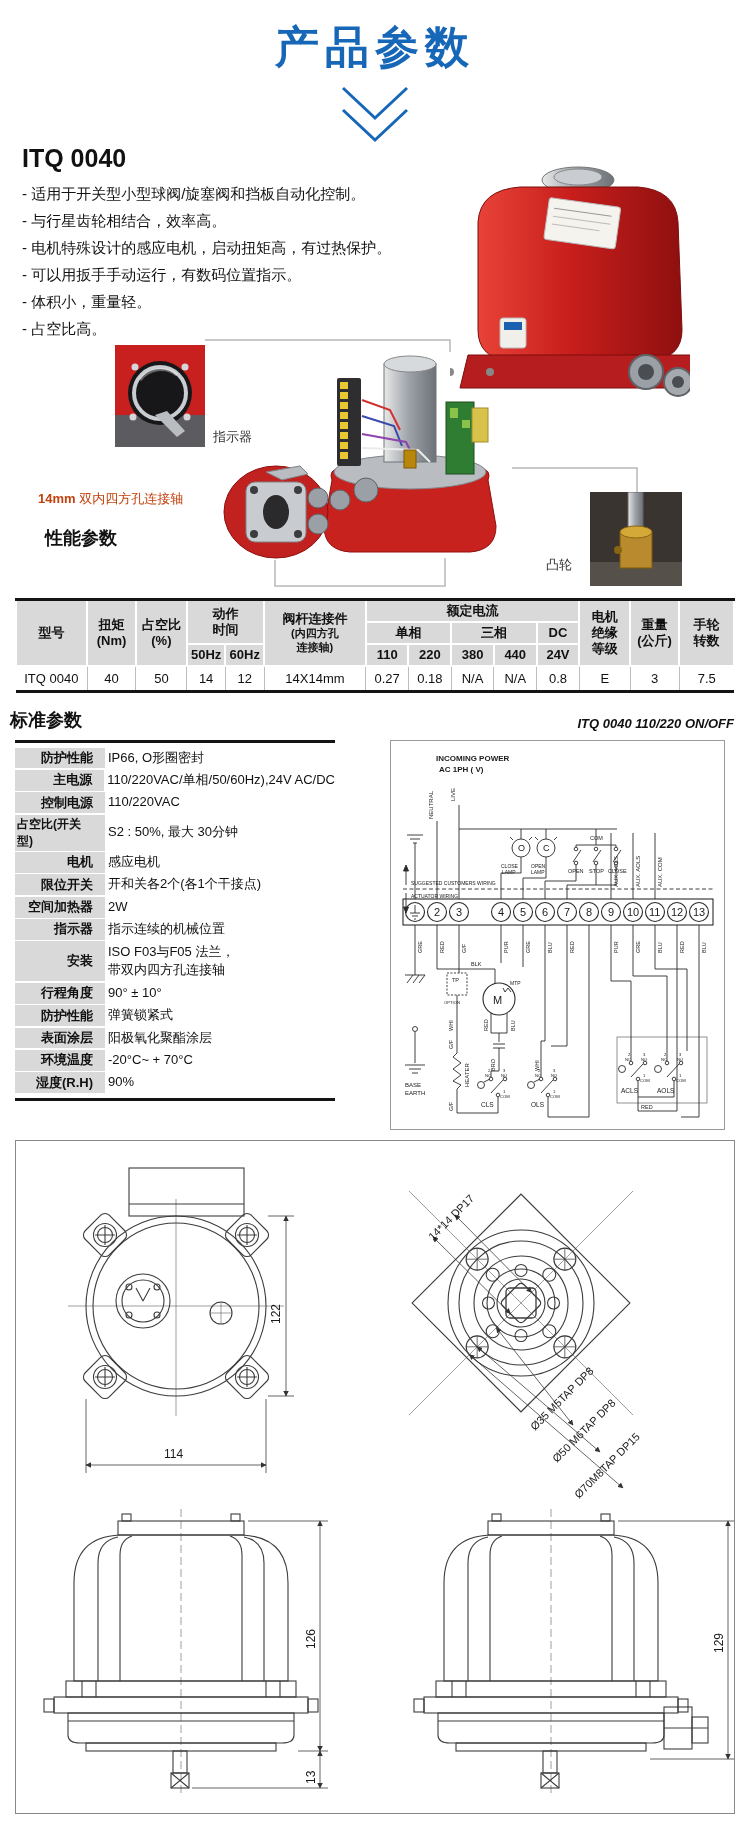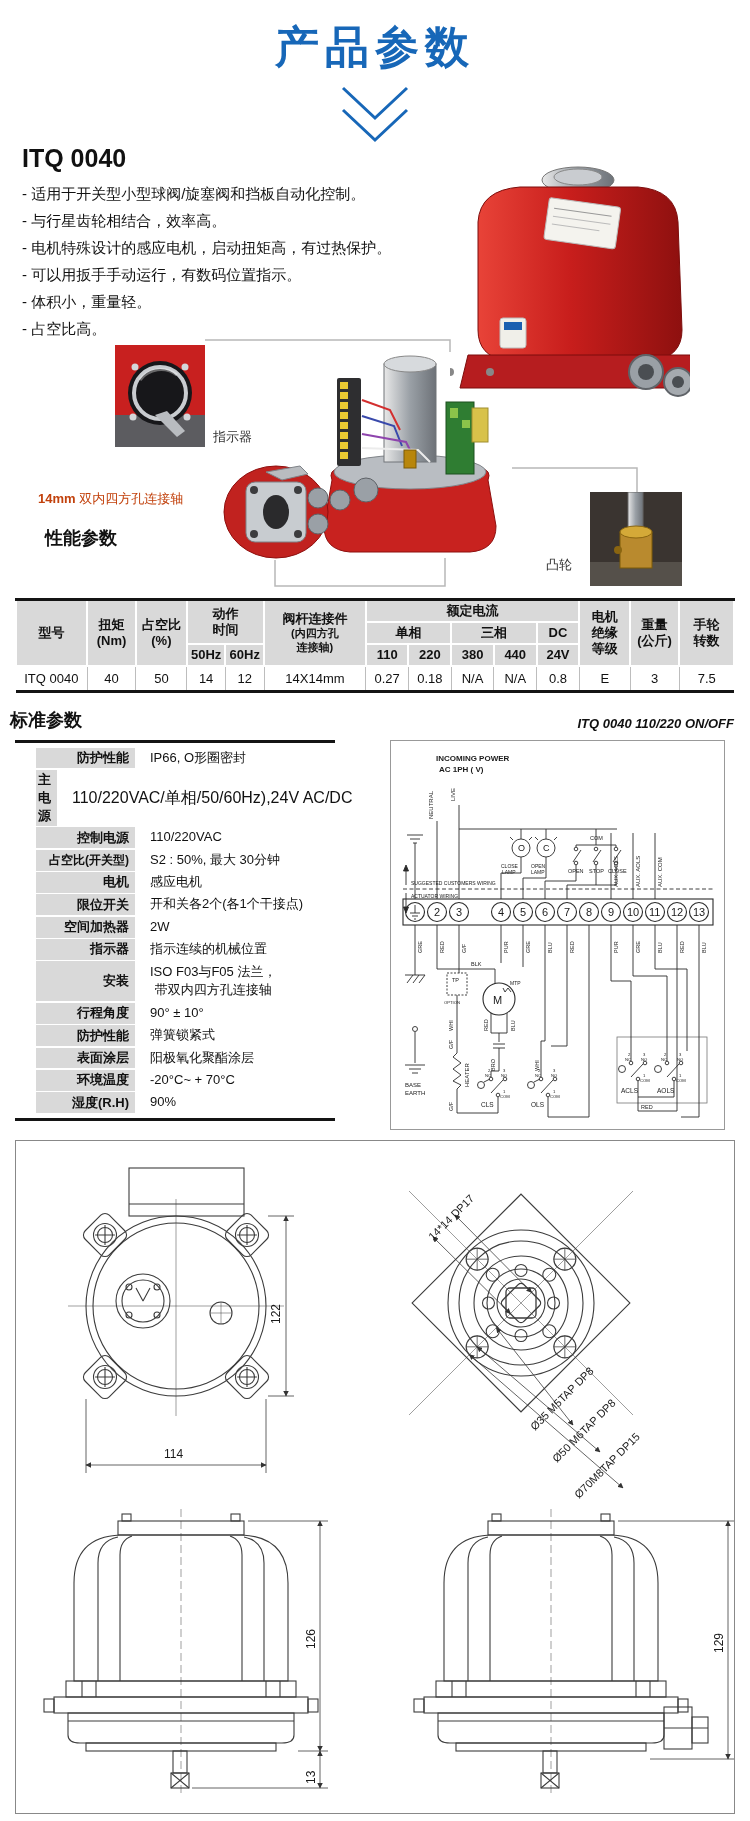--- a/index.html
+++ b/index.html
@@ -29,25 +29,25 @@
               text-align:center;table-layout:fixed;
               border-top:3px solid #141414;border-bottom:3px solid #141414;}
   .perf-table th{background:#d9d9d9;border:2px solid #fff;font-weight:bold;font-size:13px;
                  padding:2px 1px;white-space:pre-line;line-height:1.22;}
   .perf-table th .sub{font-size:11px;font-weight:bold;white-space:pre-line;}
   .perf-table td{font-size:13px;padding:4px 1px;border-left:1px solid #bdbdbd;}
   .perf-table td:first-child{border-left:none;}
   .spec-list{position:absolute;left:15px;top:740px;width:320px;
              border-top:3px solid #141414;border-bottom:3px solid #141414;padding:3px 0;}
   .spec-row{display:flex;margin:1.5px 0;min-height:19px;align-items:stretch;}
-  .spec-label{width:99px;background:#d9d9d9;font-weight:bold;font-size:13px;
+  .spec-label{width:90px;background:#d9d9d9;font-weight:bold;font-size:13px;
               display:flex;align-items:center;justify-content:flex-end;
-              padding:1px 6px 1px 2px;box-sizing:border-box;margin-left:21px;}
-  .spec-value{flex:1;font-size:13px;padding:1px 0 1px 15px;white-space:pre;
-              display:flex;align-items:center;line-height:1.45;text-align:center;}
+              padding:1px 12px 1px 2px;box-sizing:border-box;}
+  .spec-value{flex:1;font-size:13px;padding:1px 0 1px 3px;white-space:pre;
+              display:flex;align-items:center;line-height:1.45;}
   .spec-value.wrap{white-space:pre-line;}
   .wiring-box{position:absolute;left:390px;top:740px;width:333px;height:388px;border:1px solid #999;}
   .draw-box{position:absolute;left:15px;top:1140px;width:718px;height:672px;border:1px solid #888;}
   svg text{font-family:"Liberation Sans","DejaVu Sans",sans-serif;fill:#1a1a1a;}
   .t42{font-size:4.2px;} .t5{font-size:5px;} .t55{font-size:5.5px;} .t6{font-size:6px;}
   .t65{font-size:6.5px;} .t8b{font-size:8px;font-weight:bold;} .t9{font-size:9px;}
   .t11{font-size:11px;} .d11{font-size:11px;} .d12{font-size:12px;}
 </style>
 </head>
 <body>
@@ -252,21 +252,21 @@
   <div class="h-sec h-std">标准参数</div>
   <div class="std-tag">ITQ 0040 110/220 ON/OFF</div>
 
   <div class="spec-list">
     <div class="spec-row">
         <div class="spec-label">防护性能</div>
         <div class="spec-value">IP66, O形圈密封</div>
       </div>
     <div class="spec-row">
         <div class="spec-label">主电源</div>
-        <div class="spec-value" style="font-size:16px">110/220VAC/单相/50/60Hz),24V AC/DC</div>
+        <div class="spec-value" style="font-size:13px">110/220VAC/单相/50/60Hz),24V AC/DC</div>
       </div>
     <div class="spec-row">
         <div class="spec-label">控制电源</div>
         <div class="spec-value">110/220VAC</div>
       </div>
     <div class="spec-row">
         <div class="spec-label" style="font-size:12px">占空比(开关型)</div>
         <div class="spec-value">S2 : 50%, 最大 30分钟</div>
       </div>
     <div class="spec-row">

